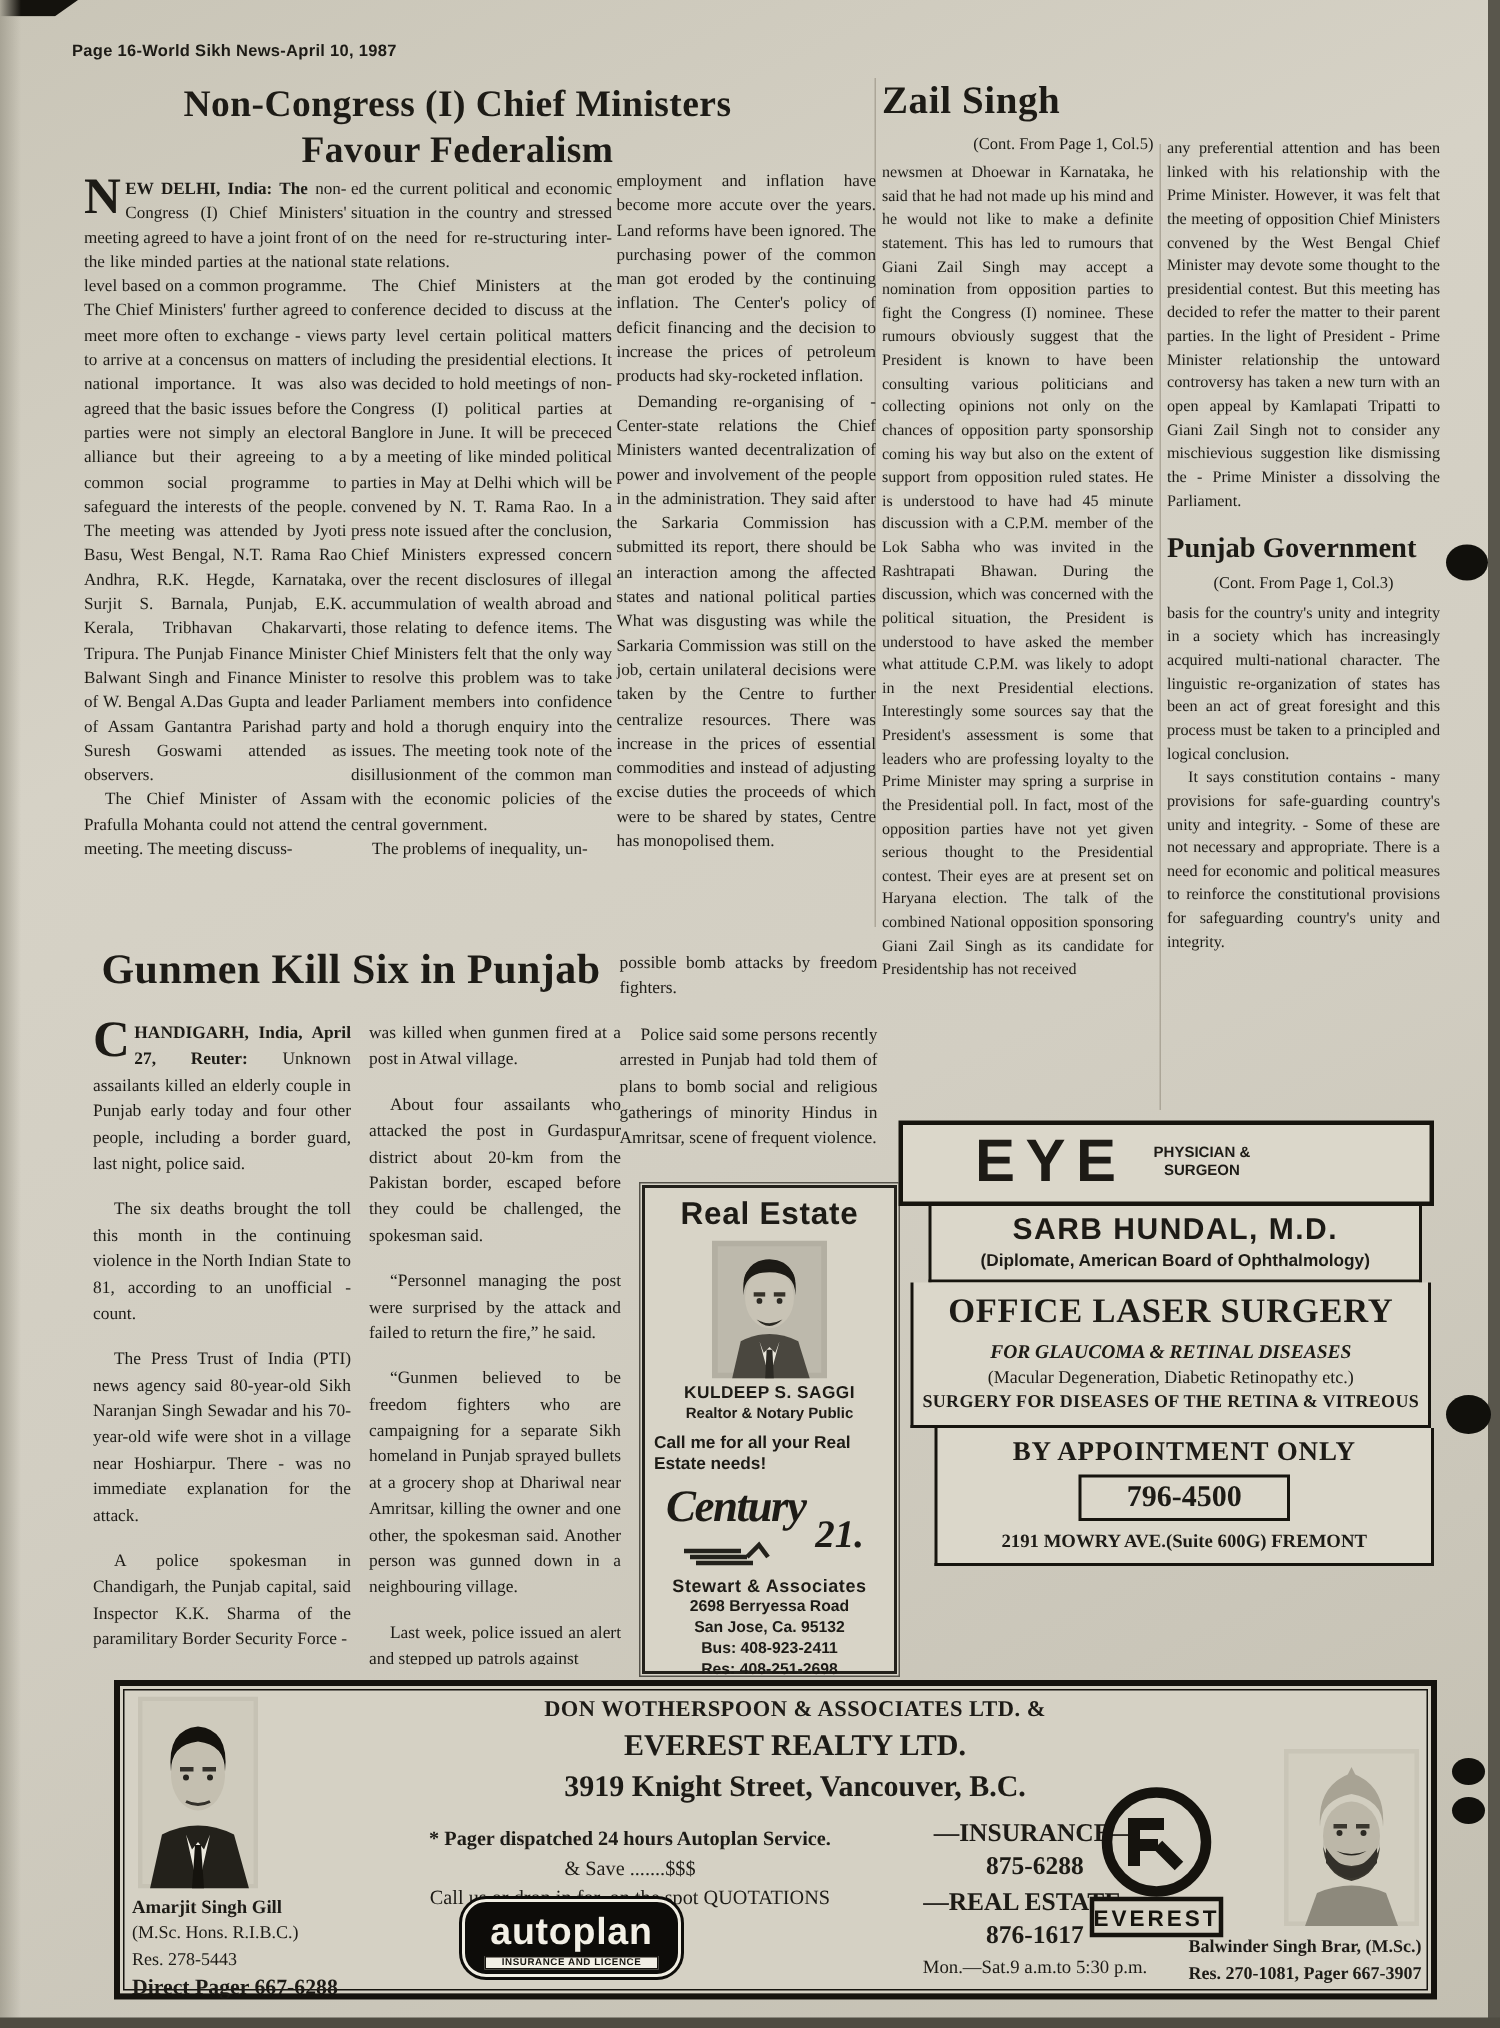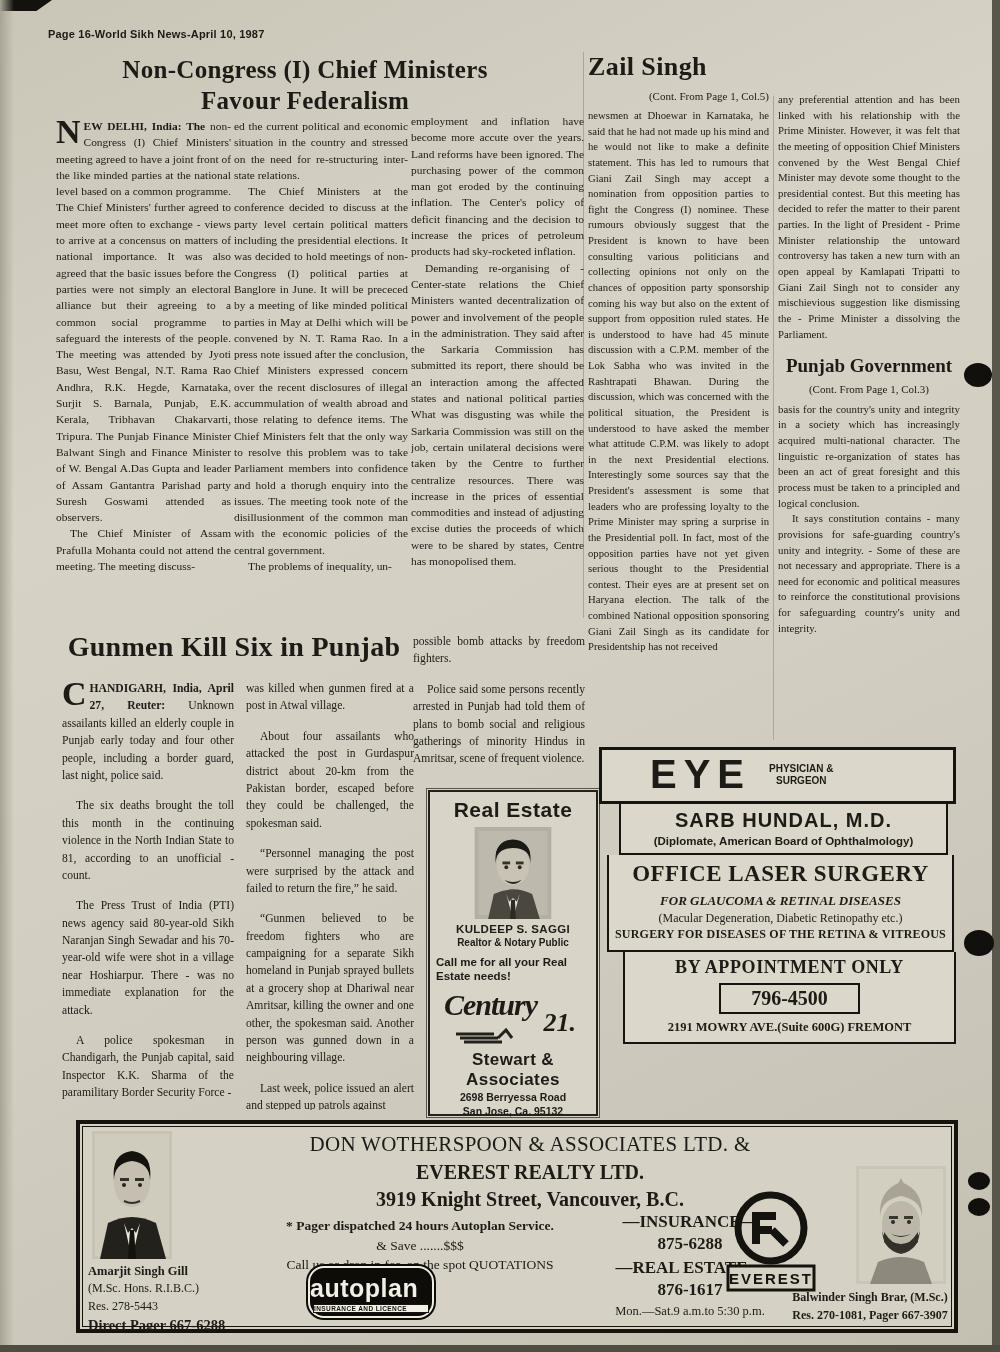--- a/index.html
+++ b/index.html
@@ -37,21 +37,21 @@
   .c3 { left:411px; top:113px; width:173px; height:510px; }
   .c4 { left:588px; top:48px;  width:181px; height:700px; font-size:10.7px; line-height:1.46; }
   .c5 { left:778px; top:92px;  width:182px; height:652px; font-size:10.8px; line-height:1.45; }
   .dc { float:left; font-size:34px; line-height:27px; font-weight:bold; padding-right:3px; }
   .lead { font-weight:bold; }
   .lead::after { content:" "; }
 
   .zail-title { font-size:26px; font-weight:bold; letter-spacing:.4px; margin-bottom:2px; }
   .zail-cont  { text-align:right; font-size:11px; margin-bottom:4px; }
 
-  .pg-head { text-align:center; font-size:19px; font-weight:bold; margin:10px 0 2px; }
+  .pg-head { text-align:left; font-size:19px; font-weight:bold; margin:10px 0 2px; }
   .pg-cont { text-align:center; font-size:11px; margin-bottom:4px; text-indent:0 !important; }
 
   .headline-gun { position:absolute; left:58px; top:631px; width:352px; text-align:center;
     font-size:28px; font-weight:bold; letter-spacing:.3px; }
   .gcol p { margin-bottom:13px; }
   .gcol p + p { text-indent:14px; }
   .g1 { left:62px;  top:680px; width:172px; height:430px; font-size:11.6px; line-height:1.5; }
   .g2 { left:246px; top:680px; width:168px; height:430px; font-size:11.6px; line-height:1.5; }
   .g3 { left:413px; top:633px; width:172px; height:152px; font-size:11.6px; line-height:1.5; }
 
@@ -61,21 +61,21 @@
     text-align:center; font-family:"Liberation Sans",sans-serif; padding:6px 6px 4px; }
   .re-head { font-size:21px; font-weight:bold; letter-spacing:.5px; font-family:"Liberation Sans",sans-serif; }
   .re-photo { width:78px; height:92px; margin:5px auto 4px; display:block; }
   .re-name { font-size:11.5px; font-weight:bold; letter-spacing:.3px; }
   .re-role { font-size:10px; font-weight:bold; margin-top:2px; }
   .re-pitch { font-size:11.5px; font-weight:bold; text-align:left; margin:7px 0 2px; line-height:1.25; }
   .c21 { position:relative; height:62px; margin:2px 0 2px; font-family:"Liberation Serif",serif; }
   .c21-word { position:absolute; left:8px; top:2px; font-size:30px; font-weight:bold; font-style:italic; letter-spacing:-1px; }
   .c21-num { position:absolute; right:14px; top:22px; font-size:26px; font-weight:bold; font-style:italic; }
   .c21-house { position:absolute; left:18px; top:38px; }
-  .re-firm { font-size:17px; font-weight:bold; letter-spacing:.4px; }
+  .re-firm { font-size:12px; font-weight:bold; letter-spacing:.4px; }
   .re-line { font-size:10.5px; font-weight:bold; line-height:1.35; }
 
   
   .eye-wrap { position:absolute; left:599px; top:747px; width:357px; font-family:"Liberation Sans",sans-serif; }
   .eye-box1 { border:3px solid #16140e; background:#dbd7ca; display:flex; align-items:center; padding:2px 10px 4px 48px; }
   .eye-word { font-size:40px; font-weight:bold; letter-spacing:7px; font-stretch:expanded; }
   .eye-ps { margin-left:18px; text-align:center; font-size:10px; font-weight:bold; line-height:1.15; }
   .eye-box2 { margin:0 8px 0 20px; border:2px solid #16140e; border-top:none; background:#dbd7ca; text-align:center; padding:5px 2px 6px; }
   .eye-doc { font-size:20px; font-weight:bold; letter-spacing:1px; }
   .eye-dip { font-size:11.5px; font-weight:bold; margin-top:3px; }
@@ -89,27 +89,27 @@
   .eye-box4 { margin:0 0 0 24px; border:2px solid #16140e; border-top:none; background:#dbd7ca; text-align:center;
     padding:5px 4px 7px; font-family:"Liberation Serif",serif; }
   .eye-appt { font-size:18px; font-weight:bold; letter-spacing:.6px; }
   .eye-phone { display:inline-block; border:2px solid #16140e; padding:2px 30px; font-size:20px; font-weight:bold; margin-top:5px; }
   .eye-addr { font-size:12.5px; font-weight:bold; margin-top:6px; }
 
   
   .bot-ad { position:absolute; left:76px; top:1120px; width:882px; height:213px;
     background:#d5d1c4; border:4px solid #15130e; box-shadow:inset 0 0 0 2px #d5d1c4, inset 0 0 0 3px #15130e; }
   .bot-head { position:absolute; left:120px; top:8px; width:660px; text-align:center; }
-  .bh1 { font-size:21px; font-weight:normal; letter-spacing:.3px; }
+  .bh1 { font-size:15px; font-weight:bold; letter-spacing:.3px; }
   .bh2 { font-size:20px; font-weight:bold; margin-top:4px; }
   .bh3 { font-size:20px; font-weight:bold; margin-top:4px; }
   .bot-notes { position:absolute; left:140px; top:92px; width:400px; text-align:center; font-size:13.5px; line-height:1.45; }
   .bn1 { font-weight:bold; }
-  .autoplan { position:absolute; left:228px; top:142px; width:126px; height:52px; background:#0d0c09;
-    border-radius:16px; border:2px solid #f0ede2; box-shadow:0 0 0 2px #0d0c09; text-align:left; }
+  .autoplan { position:absolute; left:228px; top:142px; width:146px; height:52px; background:#0d0c09;
+    border-radius:16px; border:2px solid #f0ede2; box-shadow:0 0 0 2px #0d0c09; text-align:center; }
   .autoplan-word { color:#f2efe5; font-family:"Liberation Sans",sans-serif; font-weight:bold; font-size:25px;
     letter-spacing:.5px; line-height:40px; }
   .autoplan-sub { margin:-4px auto 0; width:116px; background:#f2efe5; color:#15130e; font-size:6.5px;
     font-family:"Liberation Sans",sans-serif; font-weight:bold; border:1px solid #15130e; letter-spacing:.4px; }
   .bot-phones { position:absolute; left:480px; top:88px; width:260px; text-align:center; }
   .bp-label { font-size:17px; font-weight:bold; }
   .bp-num { font-size:17px; font-weight:bold; margin:2px 0 4px; }
   .bp-hours { font-size:12.5px; margin-top:4px; }
   .photo-left { position:absolute; left:12px; top:7px; width:80px; height:128px; }
   .cap-left { position:absolute; left:8px; top:138px; width:170px; font-size:12px; line-height:1.45; }

